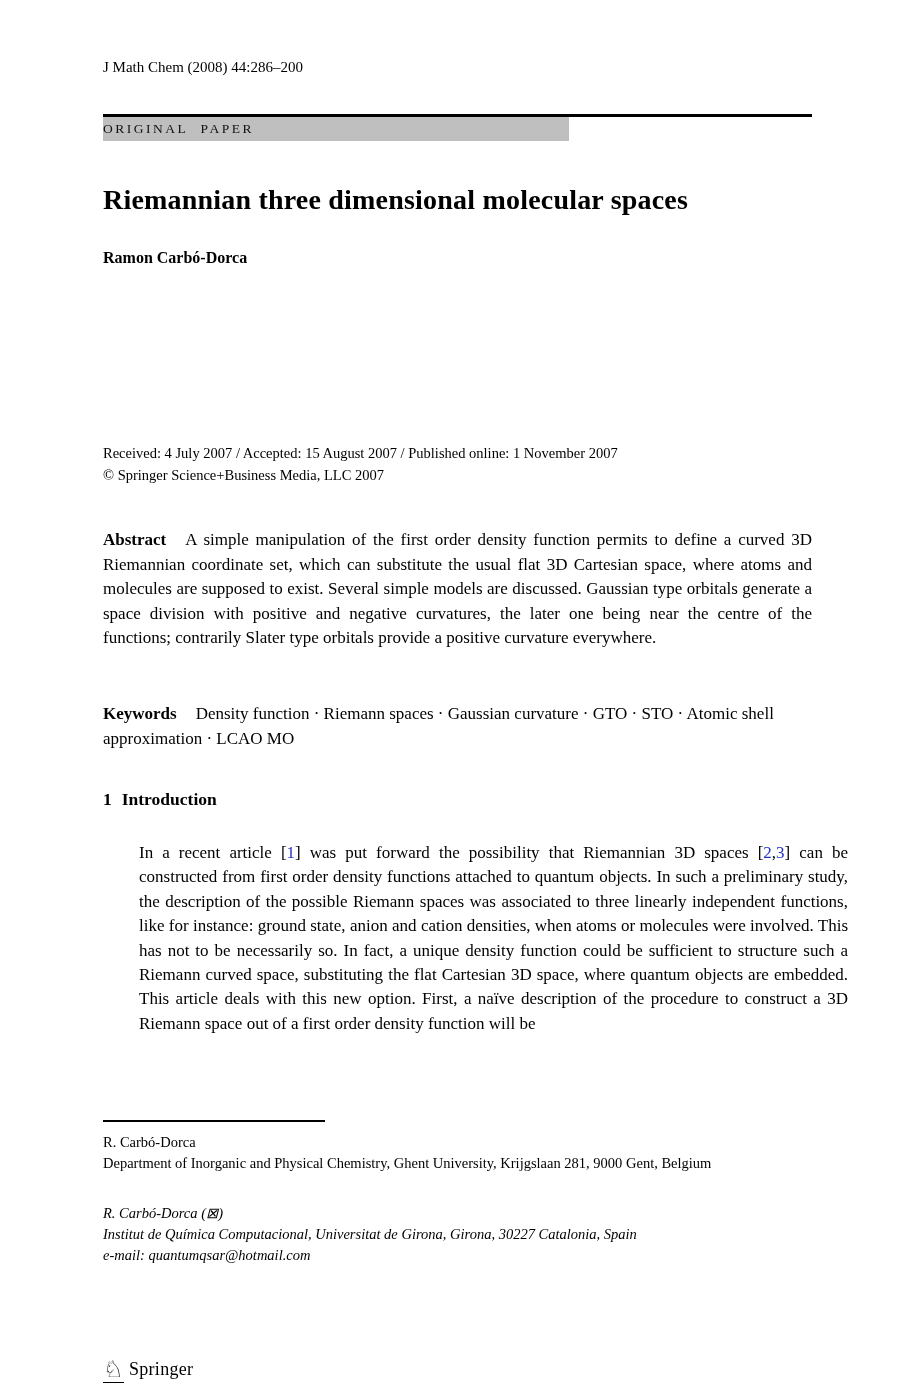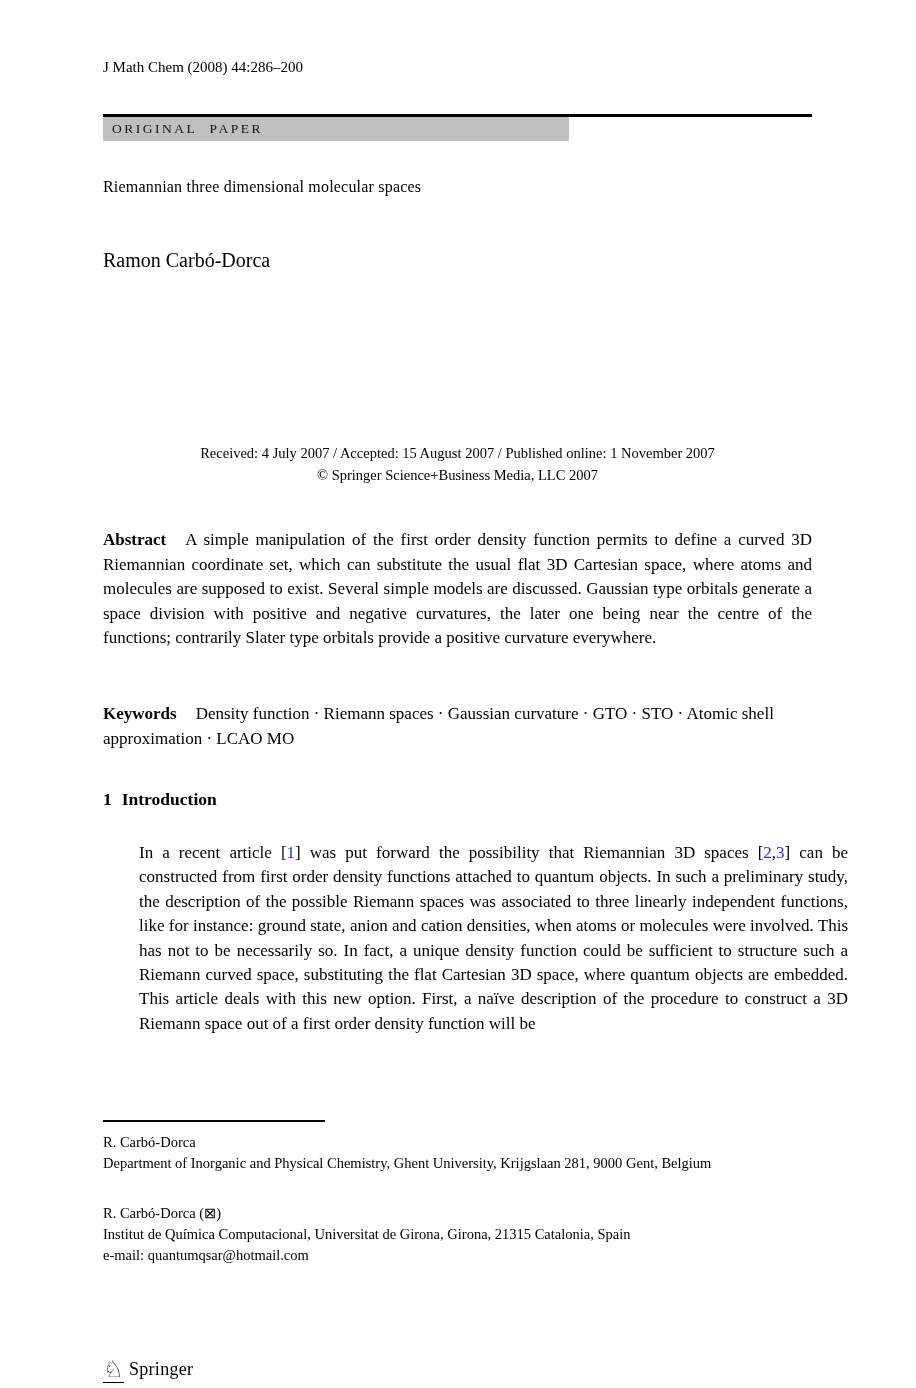--- a/index.html
+++ b/index.html
@@ -21,47 +21,46 @@
 
   .banner {
     top: 117px;
     width: 466px;
     height: 24px;
     background: #bfbfbf;
     font-size: 13.5px;
     line-height: 24px;
     letter-spacing: 2.5px;
     word-spacing: 7px;
-    padding-left: 9px;
     box-sizing: border-box;
     color: #111111;
   }
 
-  .article-title { top: 178px; font-size: 16px; font-weight: normal; letter-spacing: 0.2px; }
+  .article-title { top: 184px; font-size: 28px; font-weight: bold; letter-spacing: 0.2px; }
 
-  .article-author { top: 249px; font-size: 20px; font-weight: normal; }
+  .article-author { top: 249px; font-size: 16px; font-weight: bold; }
 
-  .history { top: 443px; font-size: 14.5px; line-height: 21.5px; text-align: center; }
+  .history { top: 443px; font-size: 14.5px; line-height: 21.5px; }
 
   .abstract { top: 528px; font-size: 17px; line-height: 24.6px; text-align: justify; }
   .inline-label { font-weight: bold; padding-right: 19px; text-align: right; }
 
   .keywords { top: 702px; font-size: 17px; line-height: 24.6px; }
 
   .sec-heading { top: 789px; font-size: 17.5px; font-weight: bold; }
   .sec-num { padding-right: 10px; }
 
   .intro-para { top: 841px; font-size: 17px; line-height: 24.4px; text-align: justify; margin-left: 36px; }
   .cite { color: #2433c4; }
 
   .fn-rule { top: 1120px; width: 222px; height: 2px; background: #000000; }
 
   .footnote { font-size: 14.5px; line-height: 21px; }
   .fn1 { top: 1132px; }
-  .fn2 { top: 1203px; }
+  .fn2 { top: 1203px; font-style: italic; }
 
   .publisher { top: 1356px; font-size: 18px; letter-spacing: 0.3px; }
   .knight { font-size: 23px; margin-right: 5px; vertical-align: -2px; border-bottom: 1.5px solid #000; }
 </style>
 </head>
 <body>
 
 <div class="page">
 
   <div class="col journal-info">
@@ -89,19 +88,19 @@
 
   <div class="col fn-rule"></div>
 
   <div class="col footnote fn1">
     <div>R. Carbó-Dorca</div>
     <div>Department of Inorganic and Physical Chemistry, Ghent University, Krijgslaan 281, 9000 Gent, Belgium</div>
   </div>
 
   <div class="col footnote fn2">
     <div><span>R. Carbó-Dorca (</span><span>⊠</span><span>)</span></div>
-    <div>Institut de Química Computacional, Universitat de Girona, Girona, 21315 Catalonia, Spain</div>
+    <div>Institut de Química Computacional, Universitat de Girona, Girona, 30227 Catalonia, Spain</div>
     <div>e-mail: quantumqsar@hotmail.com</div>
   </div>
 
   <div class="col publisher"><span class="knight">♘</span><span>Springer</span></div>
 
 </div>
 
 </body></html>

